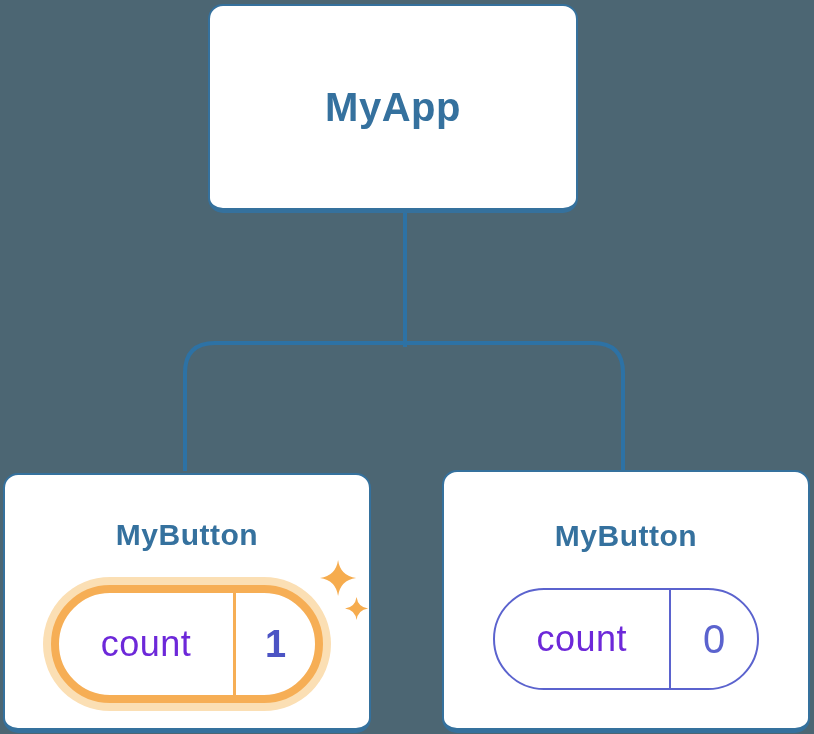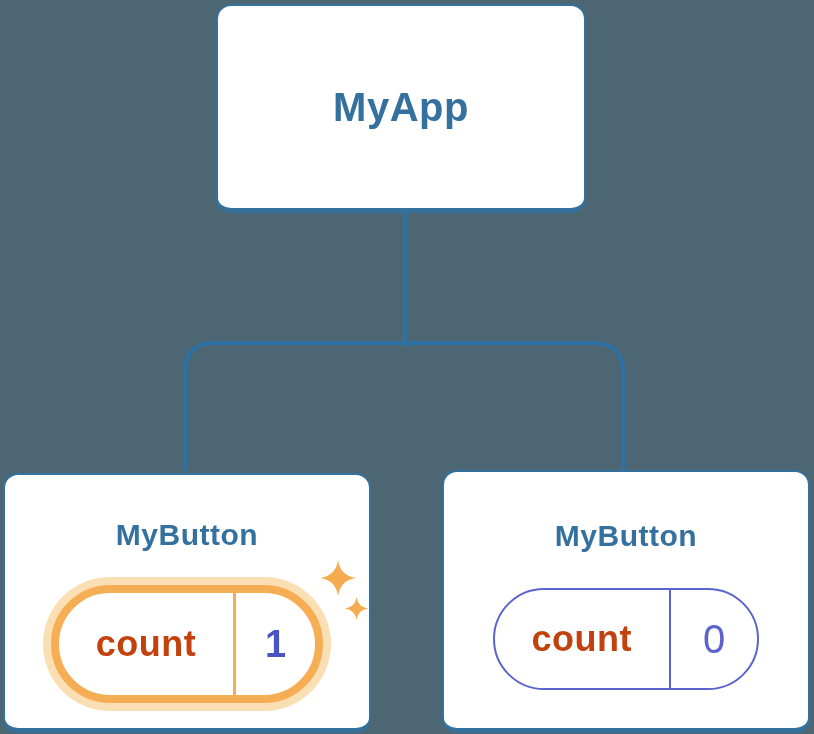--- a/index.html
+++ b/index.html
@@ -12,21 +12,21 @@
   .connector-svg{position:absolute;left:0;top:0;z-index:1;}
 
   
   .node{
     position:absolute;z-index:2;box-sizing:border-box;
     background:#FFFFFF;
     border:2px solid #35719D;border-bottom-width:5px;
     border-radius:15px;
     display:flex;flex-direction:column;align-items:center;
   }
-  .node-root{left:216px;top:4px;width:370px;height:209px;justify-content:center;}
+  .node-root{left:208px;top:4px;width:370px;height:209px;justify-content:center;}
   .node-child-left{left:3px;top:473px;width:368px;height:260px;}
   .node-child-right{left:442px;top:470px;width:368px;height:263px;}
 
   .node-label{
     color:#35719E;font-weight:700;letter-spacing:.5px;
     line-height:44px;text-align:center;
   }
   .node-root .node-label{font-size:40px;}
   .node-child-left .node-label,
   .node-child-right .node-label{font-size:30px;margin-top:38px;}
@@ -39,21 +39,21 @@
     width:266px;height:102px;margin-top:30px;
     border:2.5px solid #5B63CE;
   }
   .pill-highlight{
     width:272px;height:118px;margin-top:28px;
     border:8px solid #F6AE55;
     box-shadow:0 0 0 8px #FBDFB4;
   }
   .pill-cell-name{
     flex:1;display:flex;align-items:center;justify-content:center;
-    color:#c2410c;font-size:36px;font-weight:700;letter-spacing:.5px;
+    color:#6d28d9;font-size:36px;font-weight:400;letter-spacing:.5px;
   }
   .pill-divider{width:3px;background:#F6AE55;}
   .pill-plain .pill-divider{width:2.5px;background:#5B63CE;}
   .pill-cell-value{
     display:flex;align-items:center;justify-content:center;
   }
   .pill-highlight .pill-cell-value{width:79px;color:#4C54C4;font-size:38px;font-weight:700;}
   .pill-plain .pill-cell-value{width:86px;color:#5B63CE;font-size:40px;font-weight:400;}
 
   

